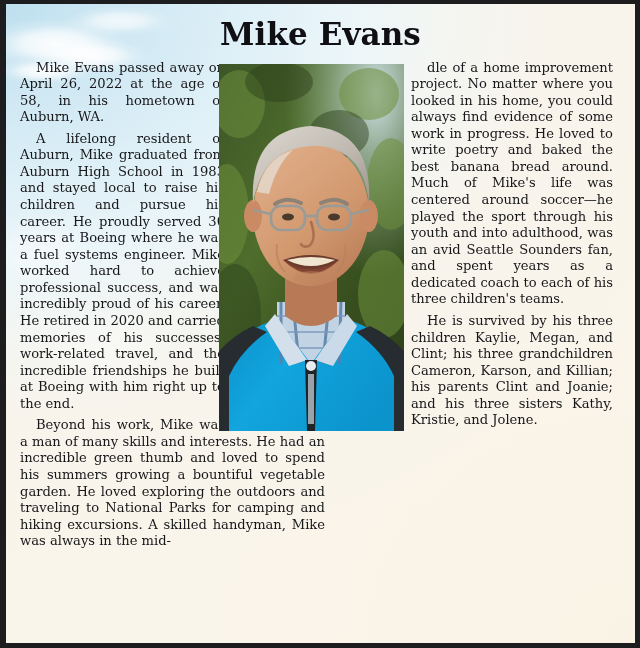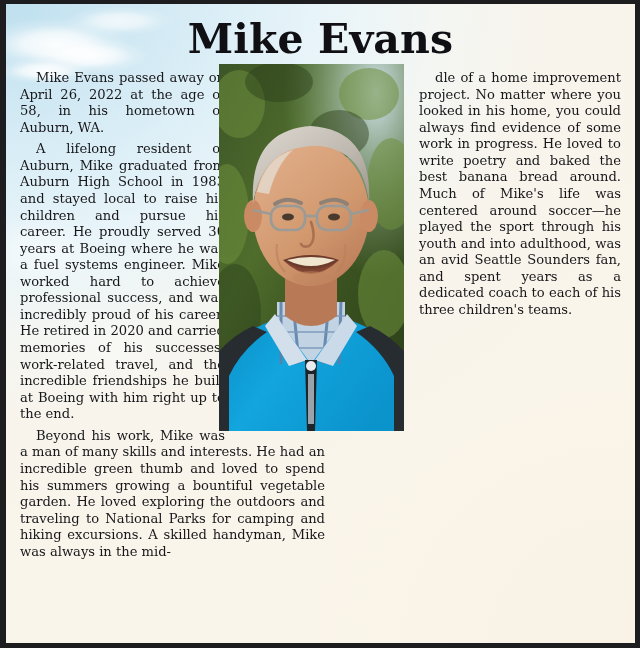--- a/index.html
+++ b/index.html
@@ -66,21 +66,21 @@
   
   #content {
     position: relative;
     height: 100%;
     padding: 10px 14px 6px 14px;
     box-sizing: border-box;
   }
   .title {
     font-family: "DejaVu Serif", serif;
     font-weight: bold;
-    font-size: 41px;
+    font-size: 31px;
     line-height: 1.05;
     letter-spacing: 0.1px;
     color: #101014;
     text-align: center;
     margin: 4px 0 9px 0;
   }
   
   .photo-wrap {
     float: none;
     position: absolute;
@@ -127,21 +127,21 @@
     width: 305px;
   }
   .col-left .shape {
     float: right;
     width: 100px;
     height: 368px;
     shape-outside: content-box;
   }
   
   .col-right {
-    right: 0;
+    right: 8px;
     width: 305px;
   }
   .col-right .shape {
     float: left;
     width: 103px;
     height: 368px;
     shape-outside: content-box;
   }
 </style>
 </head>
@@ -275,17 +275,18 @@
       <div class="col col-left">
         <div class="shape"></div>
         <p>Mike Evans passed away on April 26, 2022 at the age of 58, in his hometown of Auburn, WA.</p>
         <p>A lifelong resident of Auburn, Mike graduated from Auburn High School in 1983 and stayed local to raise his children and pursue his career. He proudly served 30 years at Boeing where he was a fuel systems engineer. Mike worked hard to achieve professional success, and was incredibly proud of his career. He retired in 2020 and carried memories of his successes, work-related travel, and the incredible friendships he built at Boeing with him right up to the end.</p>
         <p>Beyond his work, Mike was a man of many skills and interests. He had an incredible green thumb and loved to spend his summers growing a bountiful vegetable garden. He loved exploring the outdoors and traveling to National Parks for camping and hiking excursions. A skilled handyman, Mike was always in the mid-</p>
       </div>
 
       <div class="col col-right">
         <div class="shape"></div>
         <p>dle of a home improvement project. No matter where you looked in his home, you could always find evidence of some work in progress. He loved to write poetry and baked the best banana bread around. Much of Mike's life was centered around soccer—he played the sport through his youth and into adulthood, was an avid Seattle Sounders fan, and spent years as a dedicated coach to each of his three children's teams.</p>
+        <p>He is survived by his three children Kaylie, Megan, and Clint; his three grandchildren Cameron, Karson, and Killian; his parents Clint and Joanie; and his three sisters Kathy, Kristie, and Jolene.</p>
       </div>
 
     </div>
   </div>
 </div>
 
 </body></html>

